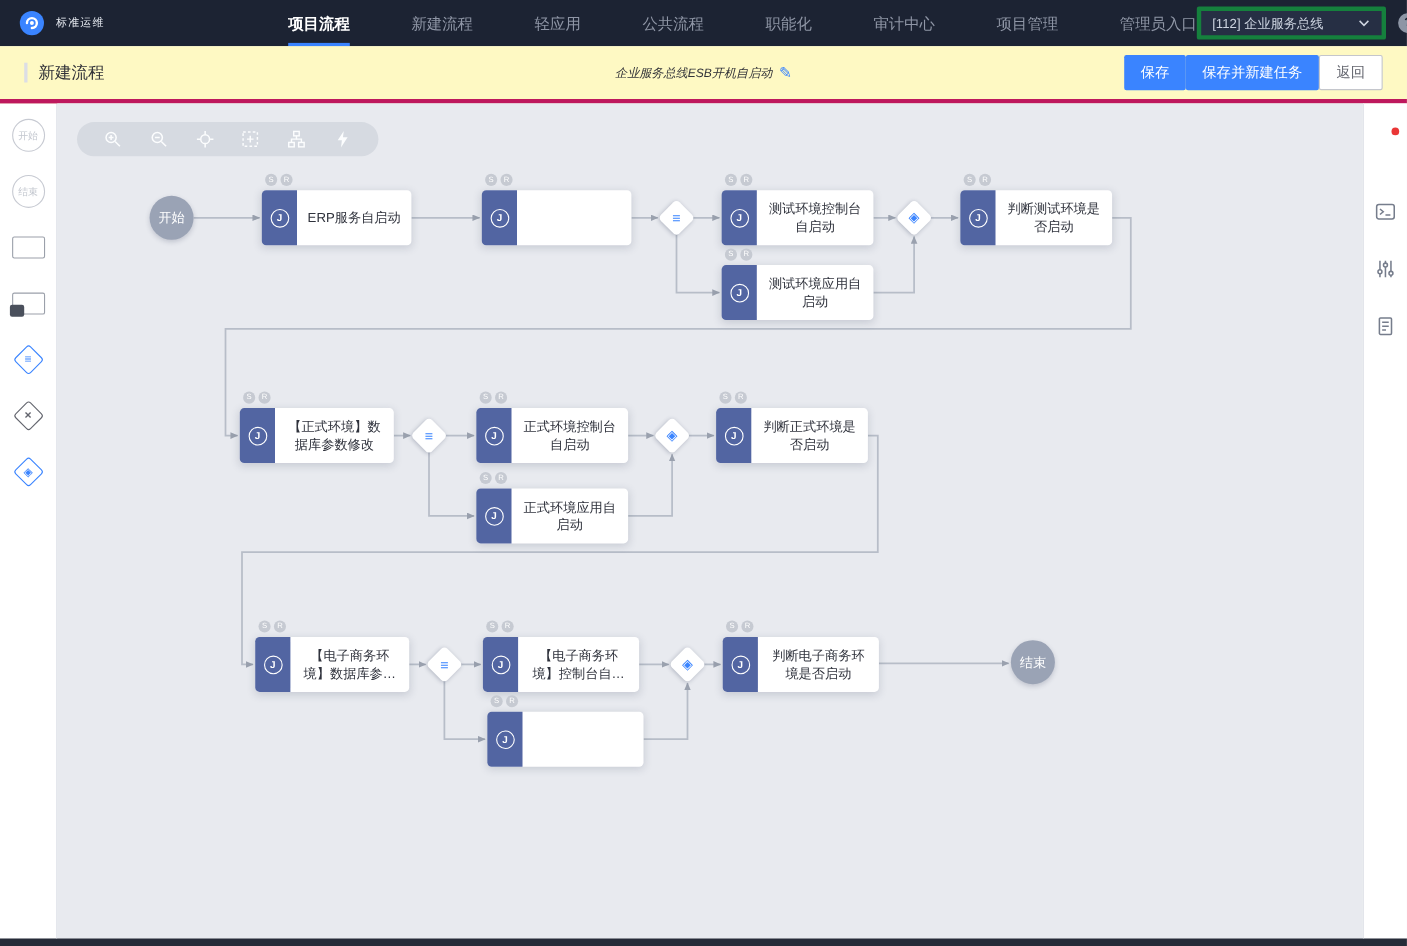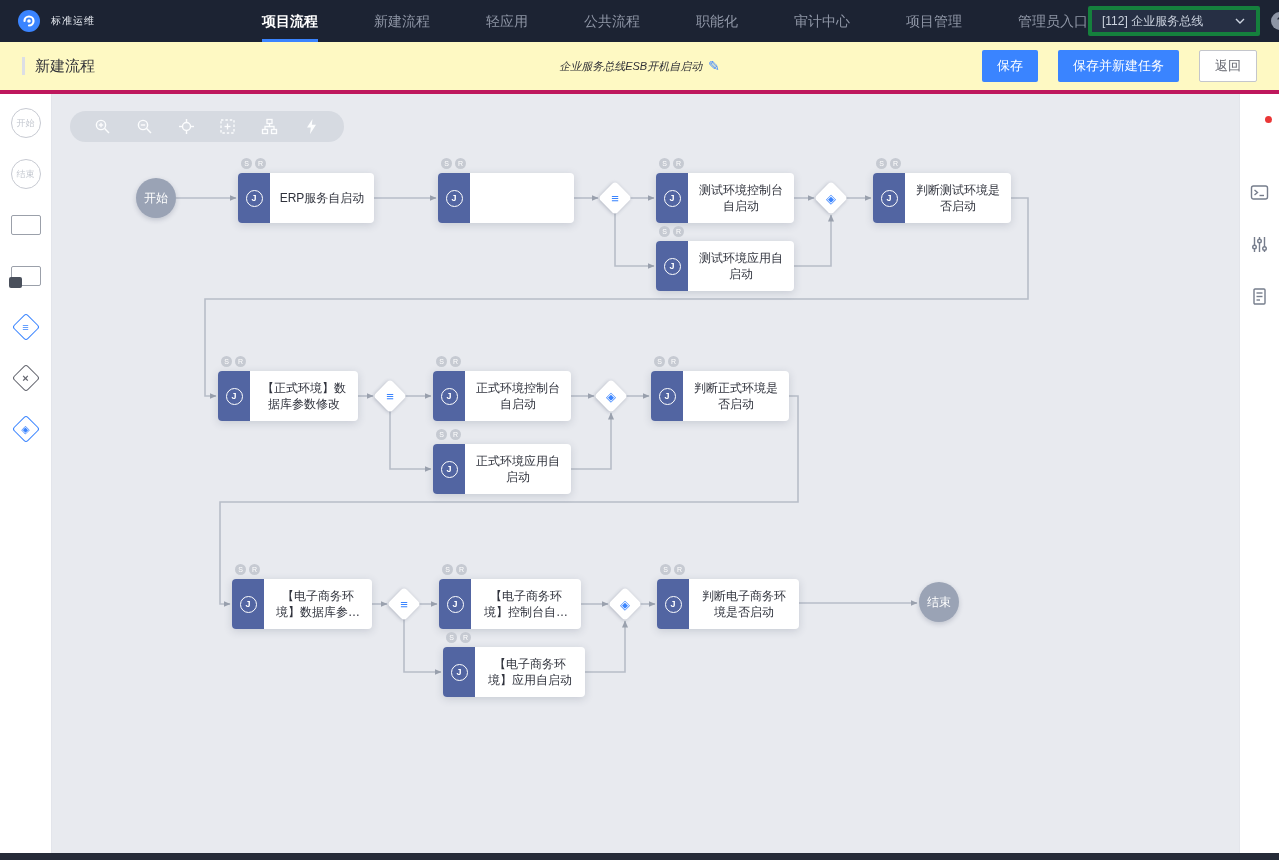--- a/index.html
+++ b/index.html
@@ -22,21 +22,21 @@
   .user-icon::after { content:""; position:absolute; top:10.5px; left:3.5px; width:11px; height:8px; border-radius:6px 6px 0 0; background:#1c2333; }
 
   
   .subheader { height:52px; background:#fef9c3; display:flex; align-items:center; padding:0 22px; position:relative; border-bottom:4px solid #be185d; }
   .page-title-wrap { display:flex; align-items:center; gap:10px; }
   .vbar { width:3px; height:18px; background:#dcdee5; display:inline-block; }
   .page-title { font-size:15px; color:#313238; }
   .flow-title-wrap { position:absolute; left:50%; transform:translateX(-50%); display:flex; align-items:center; gap:6px; }
   .flow-title { font-size:11px; color:#313238;font-style:italic; }
   .pencil { color:#3a84ff; font-size:14px; cursor:pointer; }
-  .actions { margin-left:auto; display:flex; gap:20px; }
+  .actions { margin-left:auto; display:flex; gap:0; }
   .btn { height:32px; border-radius:2px; padding:0 15px; font-size:13px; border:none; cursor:pointer; white-space:nowrap; }
   .btn-primary { background:#3a84ff; color:#ffffff; }
   .btn-default { background:#ffffff; border:1px solid #c4c6cc; color:#63656e; }
 
   
   .workspace { display:flex; height:759px; }
 
   
   .palette { width:52px; background:#ffffff; border-right:1px solid #e3e5eb; display:flex; flex-direction:column; align-items:center; padding-top:14px; gap:21px; }
   .p-item { width:100%; height:30px; display:flex; align-items:center; justify-content:center; cursor:grab; }
@@ -378,21 +378,20 @@
           <span class="task-label">【电子商务环境】控制台自…</span>
         </div>
         <div class="task-node" style="left: 391px; top: 553px; width: 142px;">
           <span class="badges">
             <i>S</i>
             <i>R</i>
           </span>
           <span class="task-icon">
             <span class="j-circle">J</span>
           </span>
-          <span class="task-label">【电子商务环境】应用自启动</span>
         </div>
         <div class="gateway" style="left: 558px; top: 495px;">
           <span class="diamond"></span>
           <span class="glyph">◈</span>
         </div>
         <div class="task-node" style="left: 605px; top: 485px; width: 142px;">
           <span class="badges">
             <i>S</i>
             <i>R</i>
           </span>

